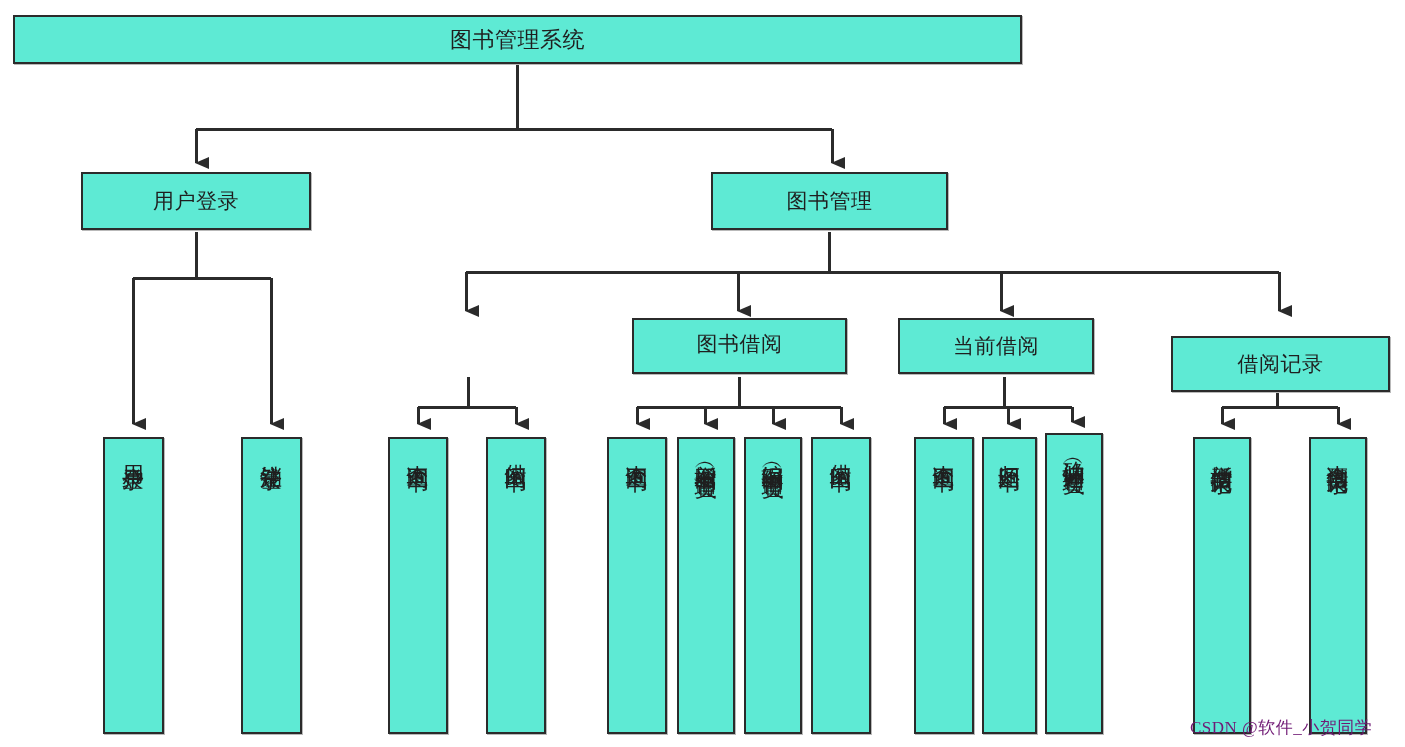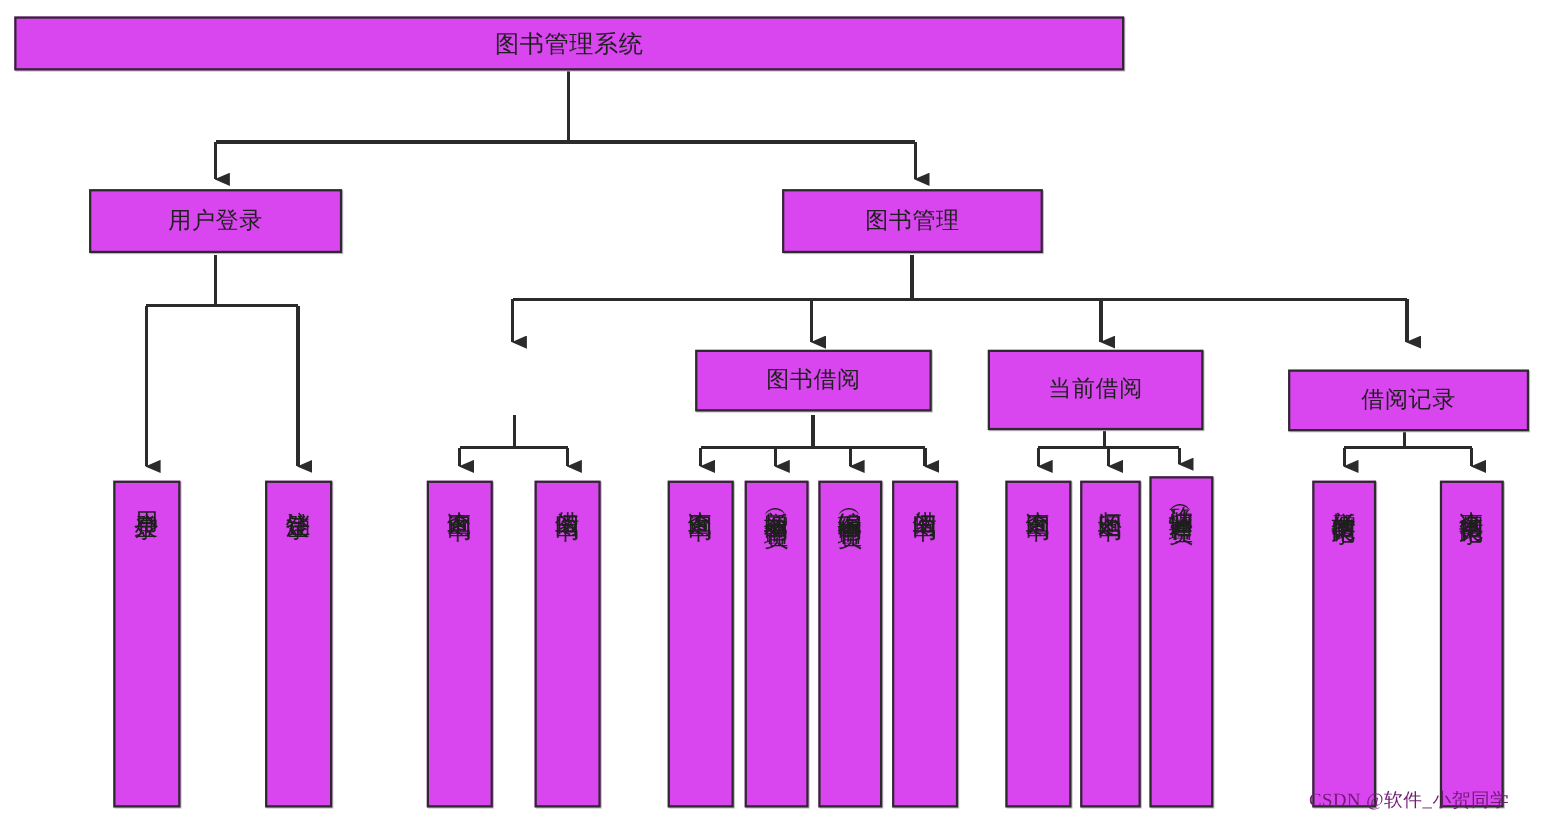--- a/index.html
+++ b/index.html
@@ -23,21 +23,21 @@
     position: absolute;
     left: 0;
     top: 0;
     width: 1405px;
     height: 747px;
     pointer-events: none;
   }
   .node {
     position: absolute;
     box-sizing: border-box;
-    background: #d946ef;
+    background: #5eead4;
     border: 2px solid #2b2b2b;
     box-shadow: 1px 1px 0 #b9b9b9;
     display: flex;
     align-items: center;
     justify-content: center;
     text-align: center;
     z-index: 2;
   }
   .node .lbl {
     display: block;
@@ -135,24 +135,24 @@
     <span class="lbl">图书管理系统</span>
   </div>
 
   <div class="node h lvl2" style="left:81px; top:172px; width:230px; height:58px;">
     <span class="lbl">用户登录</span>
   </div>
   <div class="node h lvl2" style="left:711px; top:172px; width:237px; height:58px;">
     <span class="lbl">图书管理</span>
   </div>
 
-  <div class="node h lvl3" style="left:632px; top:318px; width:215px; height:56px;">
+  <div class="node h lvl3" style="left:632px; top:318px; width:215px; height:56px;font-family:Liberation Mono, monospace;">
     <span class="lbl">图书借阅</span>
   </div>
-  <div class="node h lvl3" style="left:898px; top:318px; width:196px; height:73px;">
+  <div class="node h lvl3" style="left:898px; top:318px; width:196px; height:56px;">
     <span class="lbl">当前借阅</span>
   </div>
   <div class="node h lvl3" style="left:1171px; top:336px; width:219px; height:56px;">
     <span class="lbl">借阅记录</span>
   </div>
 
   <div class="node v" style="left:103px; top:437px; width:61px; height:297px;">
     <span class="lbl">用户登录</span>
   </div>
   <div class="node v" style="left:241px; top:437px; width:61px; height:297px;">

